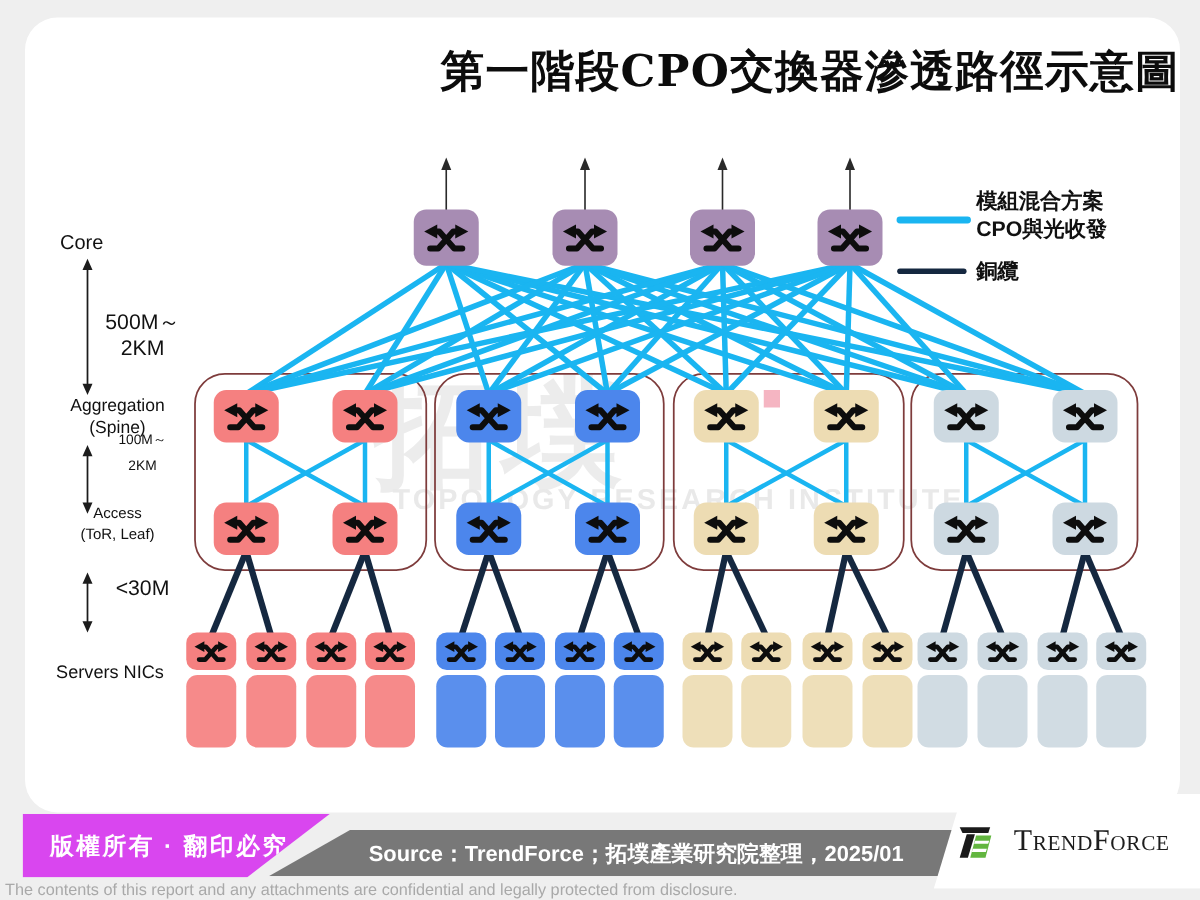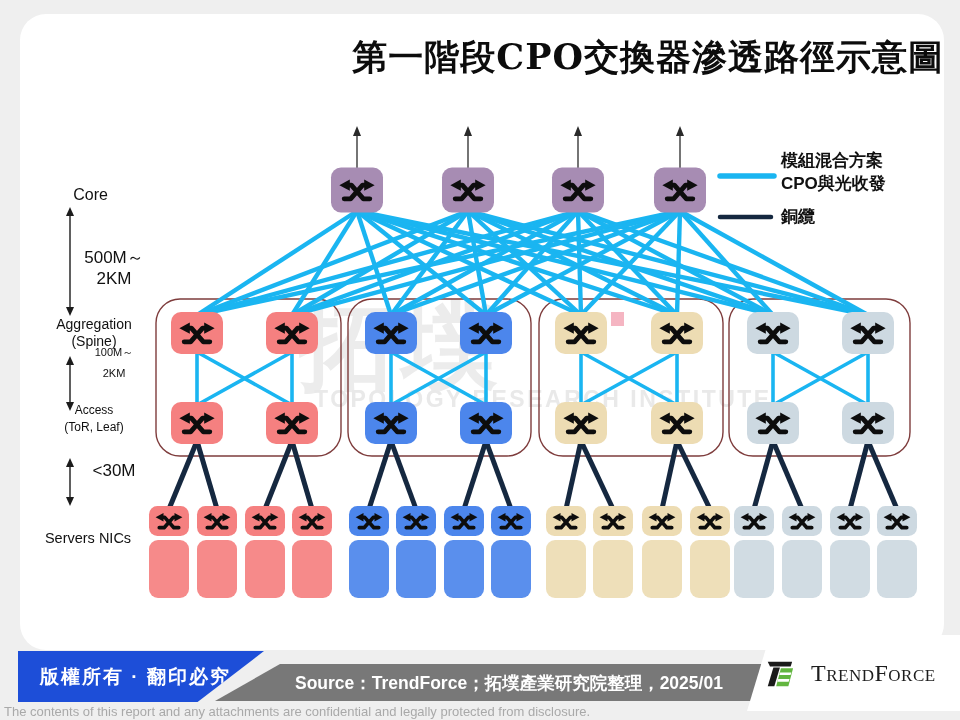--- a/index.html
+++ b/index.html
@@ -7,30 +7,30 @@
   .stage{position:absolute;inset:0;}
   .card{position:absolute;left:20px;top:14px;width:924px;height:636px;background:#ffffff;border-radius:26px;}
   .title{position:absolute;left:20px;top:34px;width:924px;margin:0;text-align:right;
          font-family:"DejaVu Serif",serif;font-weight:700;font-size:35px;color:#0c0c0c;letter-spacing:1px;}
   .wm-cjk{position:absolute;left:298px;top:296px;font-family:"DejaVu Serif",serif;font-weight:700;
           font-size:96px;line-height:100px;color:#ececec;letter-spacing:8px;}
   .wm-en{position:absolute;left:314px;top:386px;font-size:23px;font-weight:700;color:#e9e9e9;letter-spacing:2.5px;}
   .pink-sq{position:absolute;left:611px;top:312px;width:13px;height:14px;background:#f2a3b3;opacity:.8;}
   #topo{position:absolute;left:0;top:0;}
   .lbl{position:absolute;color:#111;text-align:center;}
-  .lbl-core{left:48px;top:186px;width:60px;font-size:16px;text-align:right;}
+  .lbl-core{left:48px;top:186px;width:60px;font-size:16px;text-align:left;}
   .lbl-d1{left:70px;top:247px;width:88px;font-size:17px;line-height:21px;}
   .lbl-agg{left:24px;top:316px;width:140px;font-size:14px;line-height:17px;}
   .lbl-d2{left:70px;top:342px;width:88px;font-size:11px;line-height:21px;}
   .lbl-acc{left:24px;top:402px;width:140px;font-size:12px;line-height:17px;}
   .lbl-d3{left:70px;top:461px;width:88px;font-size:17px;}
   .lbl-srv{left:18px;top:530px;width:140px;font-size:14.5px;}
   .leg-cpo{position:absolute;left:781px;top:149px;width:160px;font-size:17px;font-weight:700;line-height:23px;color:#111;}
   .leg-cu{position:absolute;left:781px;top:205px;font-size:17px;font-weight:700;color:#111;}
-  .ribbon{position:absolute;left:18px;top:651px;width:246px;height:51px;background:#1d4ed8;z-index:6;
+  .ribbon{position:absolute;left:18px;top:651px;width:246px;height:51px;background:#d946ef;z-index:6;
           clip-path:polygon(0 0,100% 0,73% 100%,0 100%);display:flex;align-items:center;padding-left:22px;box-sizing:border-box;}
   .ribbon span{color:#fff;font-size:19px;font-weight:700;letter-spacing:2px;}
   .srcbar{position:absolute;left:205px;top:664px;width:755px;height:37px;background:#787878;z-index:5;
           clip-path:polygon(75px 0,100% 0,100% 100%,10px 100%);display:flex;align-items:center;padding-left:90px;box-sizing:border-box;}
   .srcbar span{color:#fff;font-size:17.5px;font-weight:700;}
   .logo-plate{position:absolute;left:740px;top:635px;width:220px;height:76px;background:#fff;z-index:7;
           clip-path:polygon(30px 0,100% 0,100% 100%,7px 100%);display:flex;align-items:center;padding-left:24px;box-sizing:border-box;gap:17px;}
   .logo-text{font-family:"Liberation Serif",serif;font-variant:small-caps;font-size:24px;color:#1d1d1d;letter-spacing:.5px;}
   .disclaimer{position:absolute;left:4px;top:704px;font-size:13px;color:#a9a9a9;z-index:4;}
 </style>

